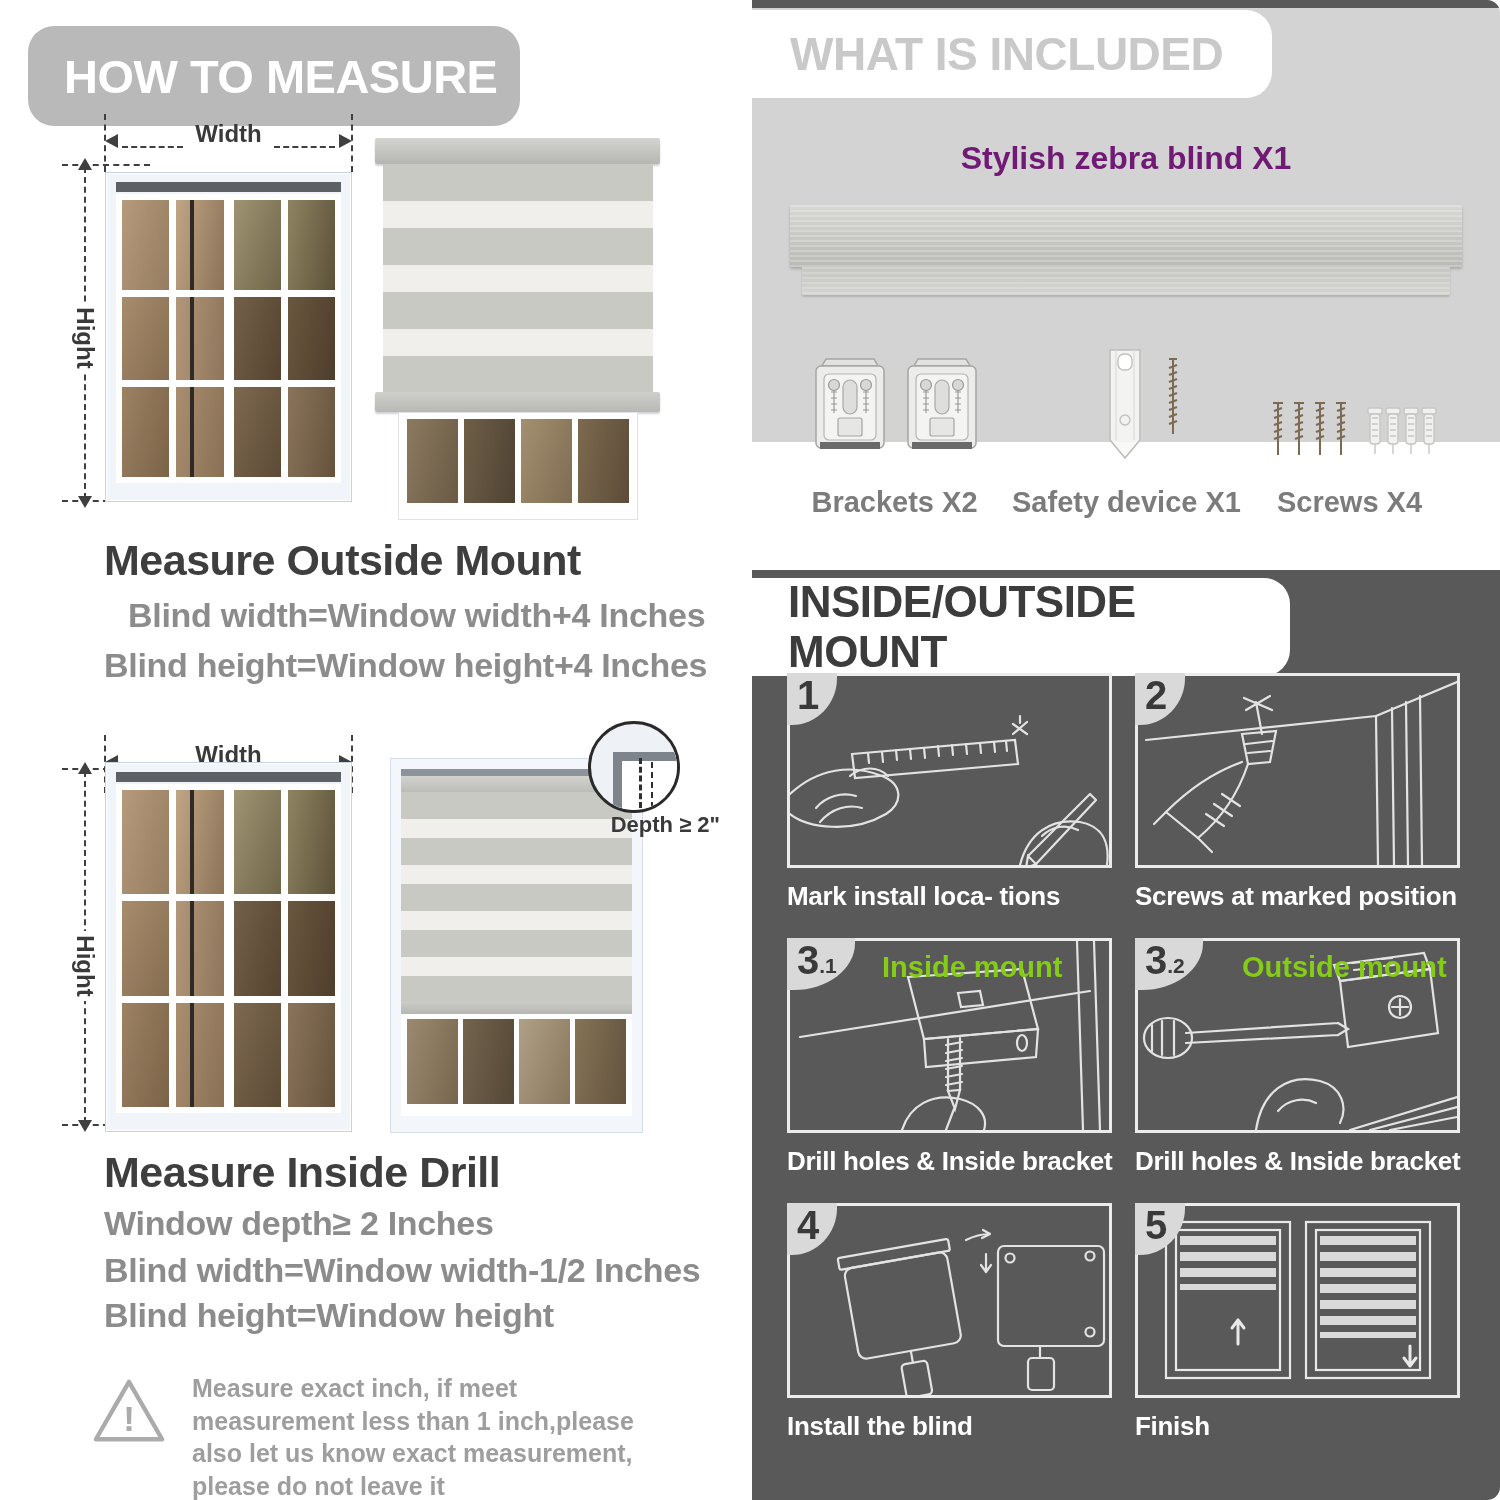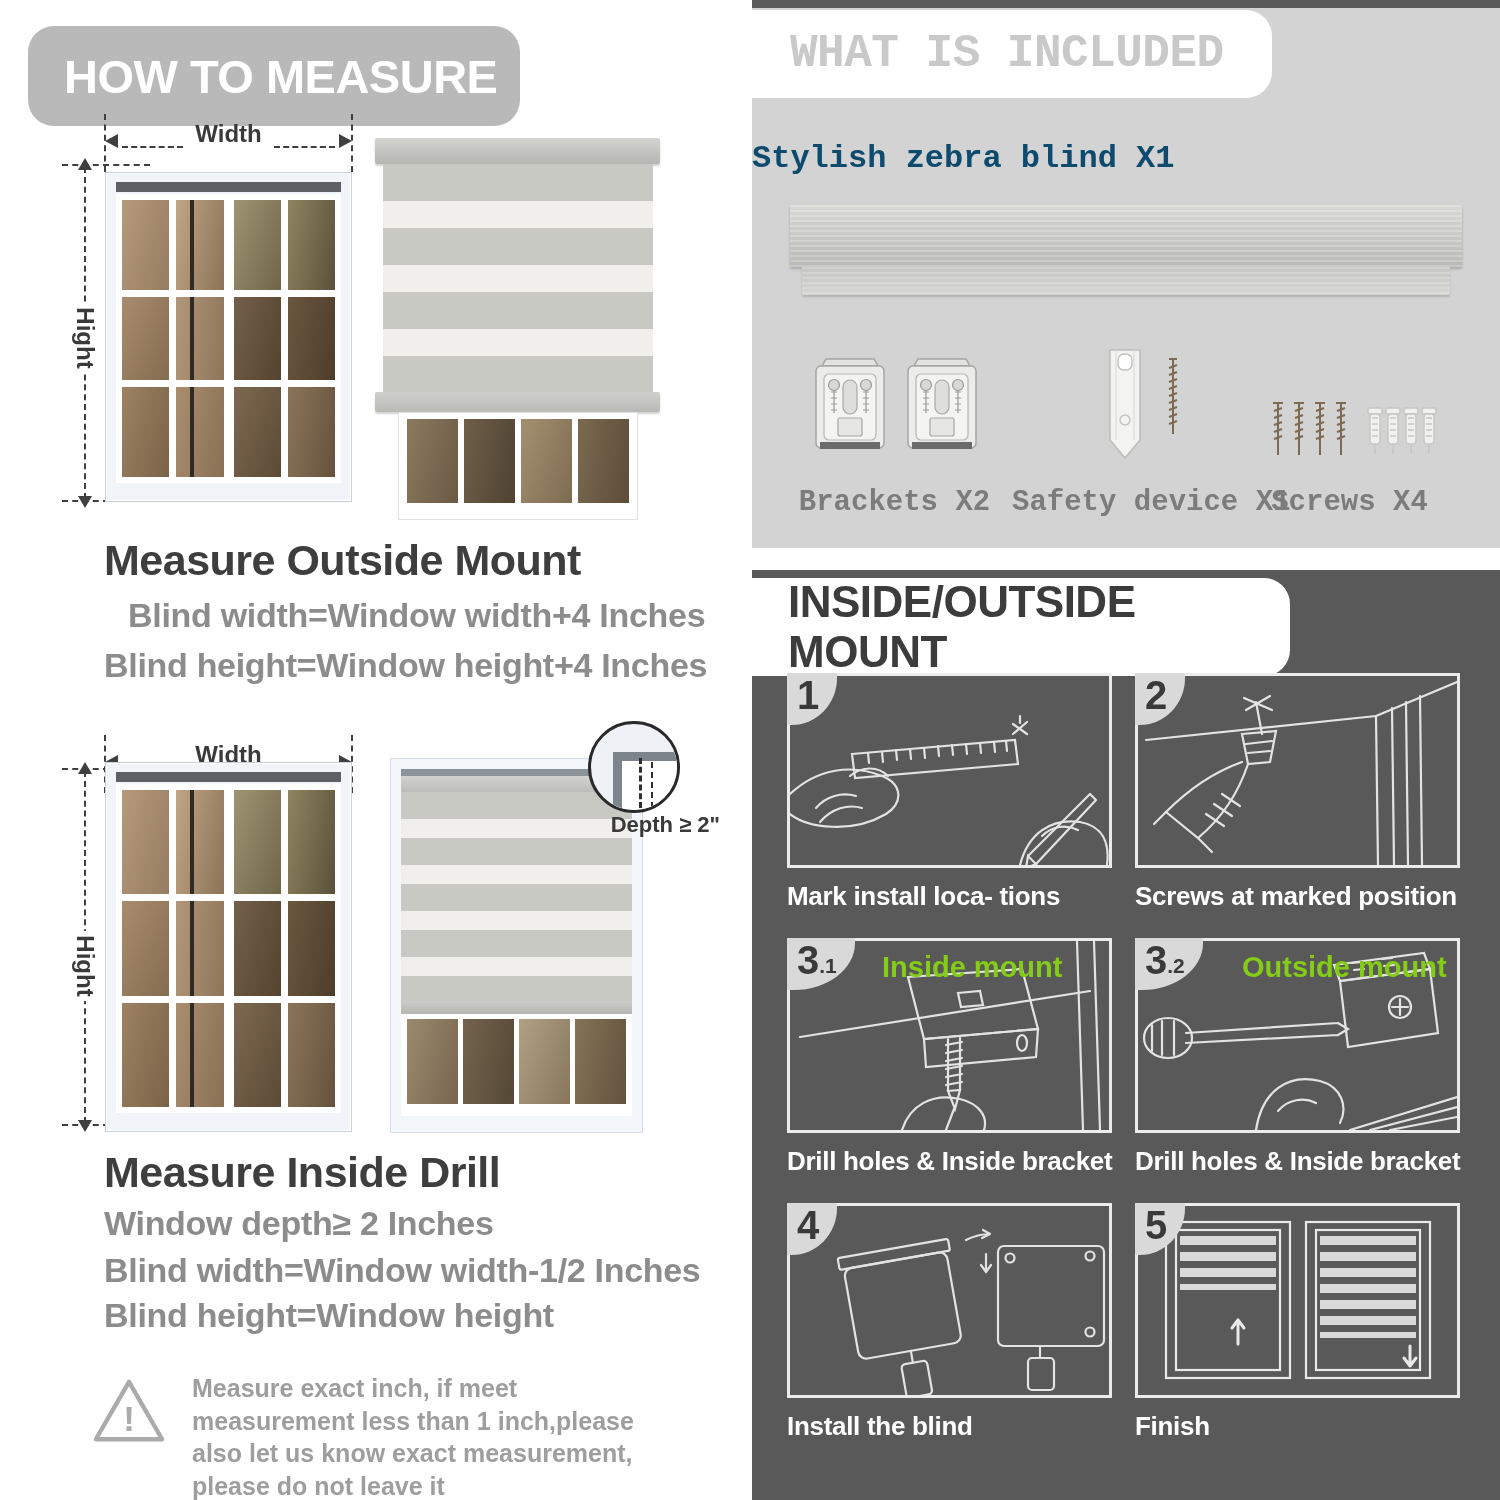--- a/index.html
+++ b/index.html
@@ -1,18 +1,18 @@
 <!DOCTYPE html>
 <html><head>
 <meta charset="utf-8">
 <style>
   html,body{margin:0;padding:0;background:#fff;}
   *{box-sizing:border-box;}
   .canvas{position:relative;width:1500px;height:1500px;background:#fff;overflow:hidden;
-          font-family:"Liberation Sans","DejaVu Sans",sans-serif;}
+          font-family:"Liberation Sans","DejaVu Sans",sans-serif;border-radius:13px;}
 
   
   .htm-header{position:absolute;left:28px;top:26px;width:492px;height:100px;background:#b9b9b9;
     border-radius:26px;display:flex;align-items:center;padding-left:36px;}
   .htm-header span{color:#fff;font-size:47px;font-weight:bold;letter-spacing:-.5px;}
 
   .diagram{position:absolute;}
   .d1{left:60px;top:112px;width:630px;height:408px;}
   .d2{left:60px;top:712px;width:660px;height:465px;}
 
@@ -90,27 +90,27 @@
   .dc-dash2{position:absolute;left:70%;top:44%;height:54%;border-left:2px dashed #2f2f2f;}
   .depth-label{position:absolute;font-size:22px;font-weight:bold;color:#3a3a3a;width:210px;text-align:right;}
 
   .mh2{position:absolute;margin:0;font-size:43px;font-weight:bold;color:#3e3e3e;letter-spacing:-.5px;white-space:nowrap;}
   .mline{position:absolute;margin:0;font-size:34px;font-weight:600;color:#8c8c8c;letter-spacing:-.3px;white-space:nowrap;}
 
   .warning{position:absolute;left:92px;top:1372px;width:620px;display:flex;gap:26px;align-items:flex-start;}
   .warning p{margin:0;font-size:25px;font-weight:600;color:#9e9e9e;line-height:1.3;width:480px;}
 
   
-  .right-top{position:absolute;left:752px;top:0;width:748px;height:548px;background:#d3d3d3;font-family:Liberation Mono, monospace;}
+  .right-top{position:absolute;left:752px;top:0;width:748px;height:442px;background:#d3d3d3;}
   .top-strip{position:absolute;left:0;top:0;right:0;height:8px;background:#595959;}
   .wii-header{position:absolute;left:0;top:10px;width:520px;height:88px;background:#fff;
     border-radius:0 26px 26px 0;display:flex;align-items:center;padding-left:38px;}
   .wii-header span{color:#c9c9c9;font-size:46px;font-weight:bold;letter-spacing:-.5px;}
-  .product-title{position:absolute;left:0;top:140px;width:100%;text-align:left;
-    font-size:32px;font-weight:bold;color:#0c4a6e;}
+  .product-title{position:absolute;left:0;top:140px;width:100%;text-align:center;
+    font-size:32px;font-weight:bold;color:#701a75;}
   .headrail-img{position:absolute;left:38px;top:205px;width:672px;}
   .hr-top{height:62px;border-radius:2px;
     background:repeating-linear-gradient(180deg,rgba(255,255,255,.22) 0 2px,rgba(0,0,0,0) 2px 5px),linear-gradient(#d8d8d5,#b9b9b5);
     box-shadow:0 2px 3px rgba(0,0,0,.2);}
   .hr-lip{height:28px;margin:0 12px;border-radius:0 0 2px 2px;
     background:repeating-linear-gradient(180deg,rgba(255,255,255,.18) 0 2px,rgba(0,0,0,0) 2px 5px),linear-gradient(#c6c6c3,#d4d4d1);
     box-shadow:0 2px 2px rgba(0,0,0,.15);}
   .inc-art{position:absolute;}
   .inc-label{position:absolute;top:486px;text-align:center;font-size:29px;font-weight:bold;color:#7c7c7c;white-space:nowrap;}
 

